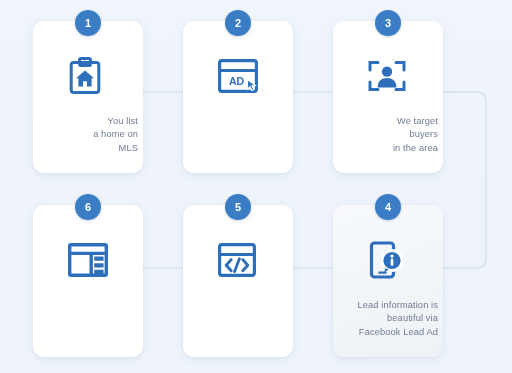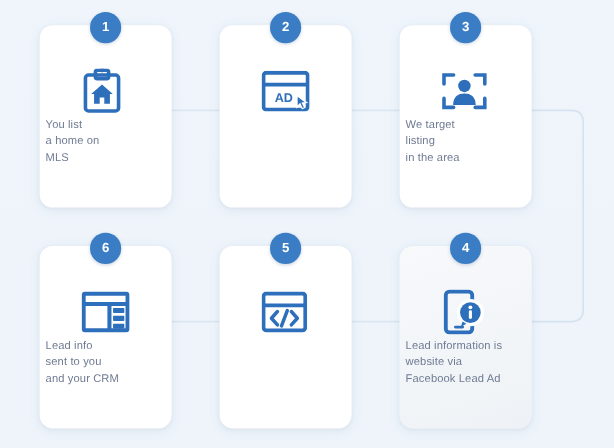--- a/index.html
+++ b/index.html
@@ -71,23 +71,23 @@
     margin-top: 35px;
     width: 40px;
     height: 40px;
     display: flex;
     align-items: center;
     justify-content: flex-start;
   }
   .icon-wrap svg { display: block; }
 
   .caption {
-    margin-top: 2px;
+    margin-top: 19px;
     width: 100px;
-    text-align: left;
+    text-align: right;
     font-size: 9.3px;
     line-height: 1.45;
     color: #6f7b93;
     letter-spacing: 0.1px;
     white-space: pre-line;
   }
 
   
   #card-1 { left: 33px;  top: 21px; }
   #card-2 { left: 183px; top: 21px; }
@@ -150,39 +150,39 @@
       <svg width="38" height="34" viewBox="0 0 38 34">
         <path d="M2 11 V3.5 H10" fill="none" stroke="#2e6fbb" stroke-width="3" stroke-linecap="round"></path>
         <path d="M28 3.5 H36 V11" fill="none" stroke="#2e6fbb" stroke-width="3" stroke-linecap="round"></path>
         <path d="M36 23 V30.5 H28" fill="none" stroke="#2e6fbb" stroke-width="3" stroke-linecap="round"></path>
         <path d="M10 30.5 H2 V23" fill="none" stroke="#2e6fbb" stroke-width="3" stroke-linecap="round"></path>
         <circle cx="19" cy="12.6" r="5.2" fill="#2e6fbb"></circle>
         <path d="M9.6 28.6 C9.6 21.6 13.8 19 19 19 C24.2 19 28.4 21.6 28.4 28.6 Z" fill="#2e6fbb"></path>
       </svg>
     </div>
     <div class="caption">We target
-listing
+buyers
 in the area</div>
   </div>
 
   <div class="card tinted" id="card-4">
     <div class="badge">4</div>
     <div class="icon-wrap">
       <svg width="36" height="38" viewBox="0 0 36 38">
         <path d="M22.5 2 H6.5 A3 3 0 0 0 3.5 5 V33 A3 3 0 0 0 6.5 36 H22.5 A3 3 0 0 0 25.5 33 V5 A3 3 0 0 0 22.5 2 Z" fill="none" stroke="#2e6fbb" stroke-width="3.2"></path>
         <line x1="11.5" y1="31.6" x2="17.5" y2="31.6" stroke="#2e6fbb" stroke-width="2.4" stroke-linecap="round"></line>
         <circle cx="24" cy="19.5" r="11.4" fill="#ffffff"></circle>
         <circle cx="24" cy="19.5" r="8.6" fill="#2e6fbb"></circle>
         <circle cx="24" cy="15.1" r="1.6" fill="#ffffff"></circle>
         <rect x="22.7" y="17.6" width="2.6" height="7.2" rx="1.2" fill="#ffffff"></rect>
         <path d="M17.5 27 L16 31.5 L20.6 28.8 Z" fill="#2e6fbb"></path>
       </svg>
     </div>
     <div class="caption">Lead information is
-website via
+beautiful via
 Facebook Lead Ad</div>
   </div>
 
   <div class="card" id="card-5">
     <div class="badge">5</div>
     <div class="icon-wrap">
       <svg width="38" height="34" viewBox="0 0 38 34">
         <rect x="1.6" y="1.6" width="34.8" height="30.8" rx="2.4" fill="none" stroke="#2e6fbb" stroke-width="3.2"></rect>
         <line x1="1.6" y1="11.5" x2="36.4" y2="11.5" stroke="#2e6fbb" stroke-width="3.2"></line>
         <rect x="5.6" y="5.6" width="8" height="2.6" rx="1.3" fill="#ffffff"></rect>
@@ -202,18 +202,15 @@
         <rect x="1.7" y="1.7" width="36.6" height="30.6" rx="1.6" fill="none" stroke="#2e6fbb" stroke-width="3.4"></rect>
         <line x1="1.7" y1="10.4" x2="38.3" y2="10.4" stroke="#2e6fbb" stroke-width="3.4"></line>
         <circle cx="28.8" cy="6" r="1.6" fill="#ffffff"></circle>
         <circle cx="34" cy="6" r="1.6" fill="#ffffff"></circle>
         <line x1="23.2" y1="10.4" x2="23.2" y2="32.3" stroke="#2e6fbb" stroke-width="3.4"></line>
         <rect x="26.2" y="13.6" width="9.4" height="4.2" rx="0.6" fill="#2e6fbb"></rect>
         <rect x="26.2" y="20.2" width="9.4" height="4.2" rx="0.6" fill="#2e6fbb"></rect>
         <rect x="26.2" y="26.8" width="9.4" height="4.2" rx="0.6" fill="#2e6fbb"></rect>
       </svg>
     </div>
-    <div class="caption">Lead info
-sent to you
-and your CRM</div>
   </div>
 
 </div>
 
 </body></html>

